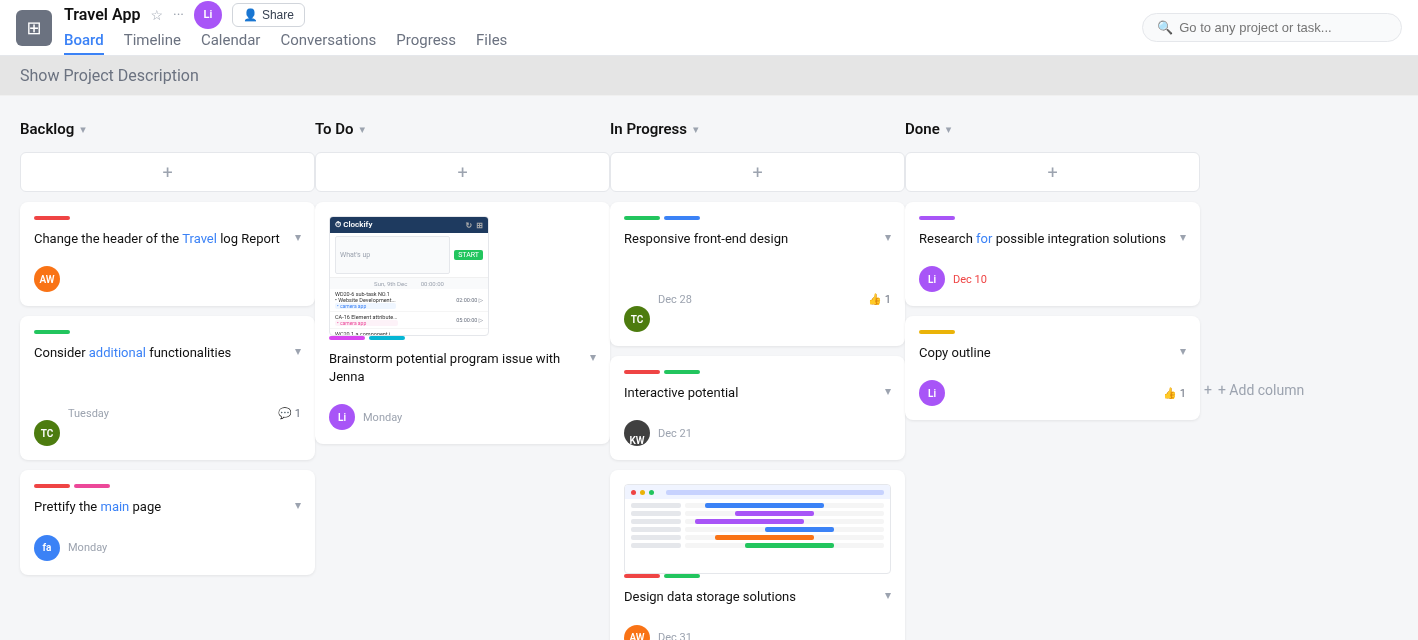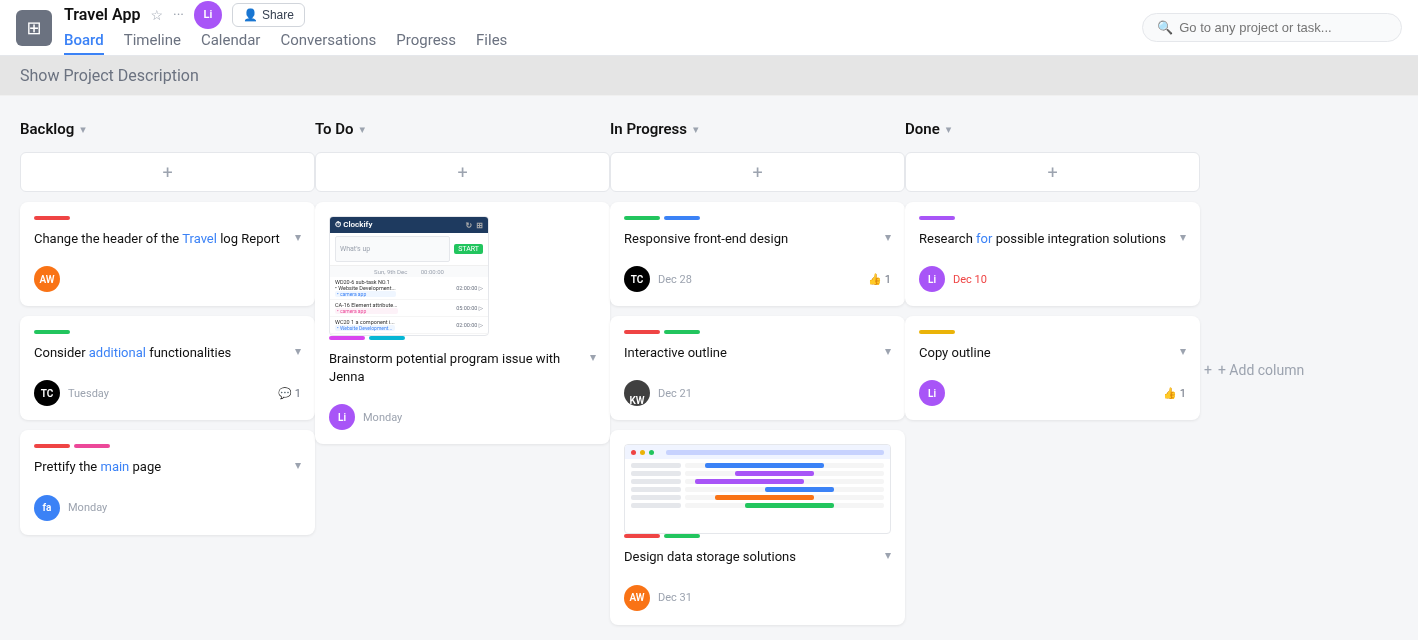--- a/index.html
+++ b/index.html
@@ -45,21 +45,21 @@
     .bar-yellow { background: #eab308; width: 36px; }
     .bar-magenta { background: #d946ef; width: 36px; }
     .bar-cyan { background: #06b6d4; width: 36px; }
     .card-title { font-size: 13px; color: #111; line-height: 1.4; margin-bottom: 10px; }
     .card-title a { color: #3b82f6; text-decoration: none; }
     .card-footer { display: flex; align-items: center; justify-content: space-between; margin-top: 8px; }
     .card-footer-left { display: flex; align-items: center; gap: 8px; }
     .card-footer-right { display: flex; align-items: center; gap: 6px; }
     .avatar { width: 26px; height: 26px; border-radius: 50%; display: flex; align-items: center; justify-content: center; color: #fff; font-size: 10px; font-weight: 600; }
     .avatar-purple { background: #a855f7; }
-    .avatar-teal { background: #000000; }
+    .avatar-teal { background: #4d7c0f; margin-top: 40px; }
     .avatar-blue { background: #3b82f6; }
     .avatar-orange { background: #f97316; }
     .avatar-green { background: #404040; align-items: flex-end; }
     .date-text { font-size: 11px; color: #9ca3af; }
     .date-text.red { color: #ef4444; }
     .like-badge { display: flex; align-items: center; gap: 2px; font-size: 11px; color: #6b7280; }
     .comment-badge { display: flex; align-items: center; gap: 2px; font-size: 11px; color: #6b7280; }
 
     
     .clockify-mock { background: #fff; border: 1px solid #e5e7eb; border-radius: 4px; width: 160px; height: 120px; overflow: hidden; font-size: 7px; color: #333; position: relative; }
@@ -217,21 +217,21 @@
 
       <div class="clockify-mock">
         <div class="clockify-header">
           <span>⏱ Clockify</span>
           <div style="display:flex;gap:4px;align-items:center;">
             <span style="font-size:8px;color:#aaa;">↻</span>
             <span style="font-size:8px;color:#aaa;">⊞</span>
           </div>
         </div>
         <div style="display:flex;align-items:center;gap:4px;padding:3px 5px;">
-          <div style="flex:1;background:#f9fafb;border:1px solid #e5e7eb;border-radius:2px;padding:8px 4px;font-size:7px;color:#9ca3af;">What's up</div>
+          <div style="flex:1;background:#f9fafb;border:1px solid #e5e7eb;border-radius:2px;padding:14px 4px;font-size:7px;color:#9ca3af;">What's up</div>
           <div class="clockify-start">START</div>
         </div>
         <div class="clockify-date">Sun, 9th Dec &nbsp;&nbsp;&nbsp;&nbsp;&nbsp;&nbsp;&nbsp; 00:00:00</div>
         <div class="clockify-row">
           <div>
             <div class="clockify-task">WD20-6 sub-task NO.1</div>
             <div class="clockify-task">• Website Development...</div>
             <div class="clockify-tag">• camera app</div>
           </div>
           <div class="clockify-time">02:00:00 ▷</div>
@@ -300,21 +300,21 @@
         </div>
       </div>
     </div>
 
     <div class="card">
       <div class="card-color-bars">
         <div class="bar bar-red"></div>
         <div class="bar bar-green"></div>
       </div>
       <div class="card-header-row">
-        <div class="card-title">Interactive outline</div>
+        <div class="card-title">Interactive potential</div>
         <span class="card-expand">▾</span>
       </div>
       <div class="card-footer">
         <div class="card-footer-left">
           <div class="avatar avatar-green">
             <span>KW</span>
           </div>
           <span class="date-text">Dec 21</span>
         </div>
       </div>

